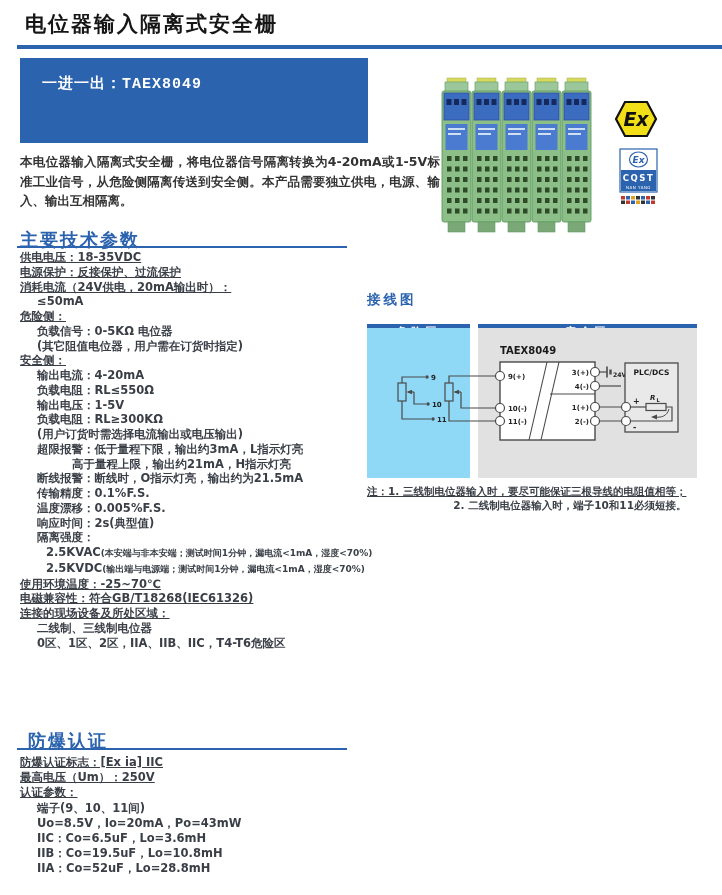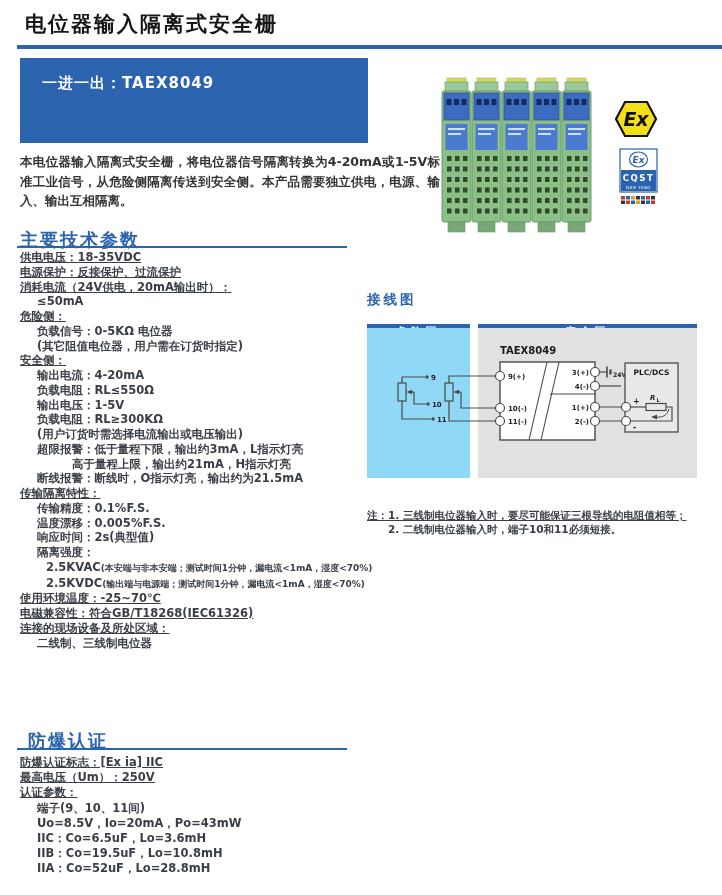--- a/index.html
+++ b/index.html
@@ -4,21 +4,21 @@
 <style>
   html,body{margin:0;padding:0;}
   body{width:722px;height:895px;background:#ffffff;font-family:"DejaVu Sans",sans-serif;}
   #page{position:relative;width:722px;height:895px;overflow:hidden;background:#fff;color:#3a3f47;}
   .abs{position:absolute;}
 
   #page-title{left:25px;top:10px;font-size:21px;font-weight:bold;color:#161616;letter-spacing:2px;}
   #top-rule{left:17px;top:45px;width:705px;height:4px;background:#2b63ae;}
 
   #product-box{left:20px;top:58px;width:348px;height:85px;background:#2b63ae;}
-  #product-box .label{margin:16px 0 0 22px;color:#ffffff;font-size:15px;font-weight:bold;letter-spacing:1px;}
+  #product-box .label{margin:16px 0 0 22px;color:#ffffff;font-size:15px;font-weight:bold;letter-spacing:1px;font-family:Liberation Mono, monospace;}
 
   #intro{left:20px;top:152px;width:420px;font-size:12.5px;line-height:1.56;font-weight:600;color:#333;text-align:justify;}
 
   .section-heading{color:#2b63ae;font-size:18px;font-weight:bold;letter-spacing:2px;}
   .section-underline{height:2px;background:#2b63ae;}
 
   #tech-heading{left:20px;top:228px;}
   #tech-underline{left:17px;top:246px;width:330px;}
   #tech-lines{left:20px;top:250px;}
 
@@ -33,21 +33,21 @@
   .ind-1{padding-left:17px;}
   .ind-2{padding-left:26px;}
   .ind-3{padding-left:52px;}
 
   #wiring-heading{left:367px;top:291px;letter-spacing:3px;font-size:13.5px;}
   .zone-bar{top:324px;height:18px;background:#2b63ae;color:#fff;font-size:10.5px;font-weight:bold;
             text-align:center;line-height:14px;letter-spacing:4px;}
   #hazard-bar{left:367px;width:103px;}
   #safe-bar{left:478px;width:219px;}
   #diagram-wrap{left:367px;top:328px;width:330px;height:150px;}
-  #wiring-notes{left:367px;top:508px;}
+  #wiring-notes{left:367px;top:484px;text-align:right;}
   .note-line{font-size:10.5px;line-height:14px;font-weight:600;color:#3a3f47;white-space:nowrap;}
   .note-line.ind-1{padding-left:21px;}
 
   #photo-wrap{left:438px;top:76px;width:168px;height:162px;}
   #atex-wrap{left:614px;top:99px;width:44px;height:40px;}
   #cqst-wrap{left:619px;top:148px;width:40px;height:58px;}
 
   svg text{font-family:"DejaVu Sans",sans-serif;}
 </style>
 </head>
@@ -272,31 +272,31 @@
       <div class="spec-line ind-1"><span>(其它阻值电位器，用户需在订货时指定)</span></div>
       <div class="spec-line ind-0"><span>安全侧：</span></div>
       <div class="spec-line ind-1"><span>输出电流：4-20mA</span></div>
       <div class="spec-line ind-1"><span>负载电阻：RL≤550Ω</span></div>
       <div class="spec-line ind-1"><span>输出电压：1-5V</span></div>
       <div class="spec-line ind-1"><span>负载电阻：RL≥300KΩ</span></div>
       <div class="spec-line ind-1"><span>(用户订货时需选择电流输出或电压输出)</span></div>
       <div class="spec-line ind-1"><span>超限报警：低于量程下限，输出约3mA，L指示灯亮</span></div>
       <div class="spec-line ind-3"><span>高于量程上限，输出约21mA，H指示灯亮</span></div>
       <div class="spec-line ind-1"><span>断线报警：断线时，O指示灯亮，输出约为21.5mA</span></div>
-      <div class="spec-line ind-0"><span>传输隔离特性：</span></div>
       <div class="spec-line ind-1"><span>传输精度：0.1%F.S.</span></div>
       <div class="spec-line ind-1"><span>温度漂移：0.005%F.S.</span></div>
       <div class="spec-line ind-1"><span>响应时间：2s(典型值)</span></div>
       <div class="spec-line ind-1"><span>隔离强度：</span></div>
       <div class="spec-line ind-2"><span>2.5KVAC</span><span class="small">(本安端与非本安端；测试时间1分钟，漏电流&lt;1mA，湿度&lt;70%)</span></div>
       <div class="spec-line ind-2"><span>2.5KVDC</span><span class="small">(输出端与电源端；测试时间1分钟，漏电流&lt;1mA，湿度&lt;70%)</span></div>
       <div class="spec-line ind-0"><span>使用环境温度：-25~70℃</span></div>
       <div class="spec-line ind-0"><span>电磁兼容性：符合GB/T18268(IEC61326)</span></div>
       <div class="spec-line ind-0"><span>连接的现场设备及所处区域：</span></div>
       <div class="spec-line ind-1"><span>二线制、三线制电位器</span></div>
+      <div class="spec-line ind-1"><span>0区、1区、2区，IIA、IIB、IIC，T4-T6危险区</span></div>
     </div>
 
   <div class="abs section-heading" id="wiring-heading">接线图</div>
   <div class="abs zone-bar" id="hazard-bar">危险区</div>
   <div class="abs zone-bar" id="safe-bar">安全区</div>
 
   <div class="abs" id="diagram-wrap">
     <svg width="330" height="150" viewBox="0 0 330 150">
       <rect x="0" y="0" width="103" height="150" fill="#8fd8f6"></rect>
       <rect x="111" y="0" width="219" height="150" fill="#e1e1e1"></rect>

